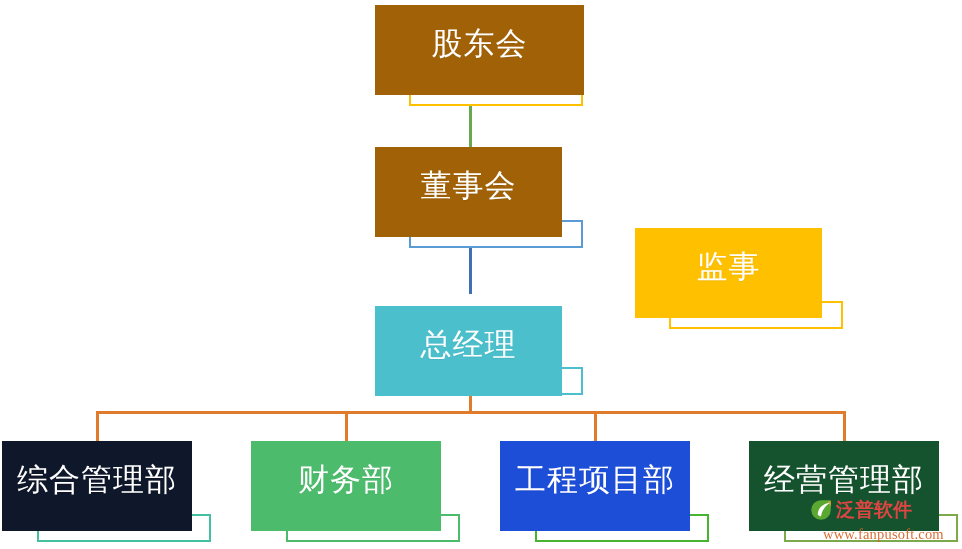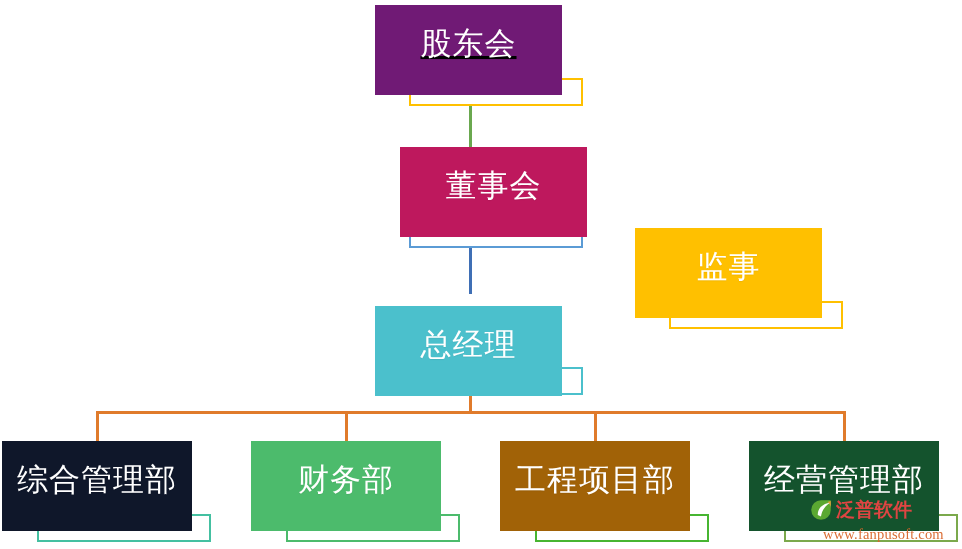--- a/index.html
+++ b/index.html
@@ -116,29 +116,29 @@
       <div class="conn conn-v" style="background: rgb(224, 123, 43); left: 96px; top: 411px; height: 31px;"></div>
       <div class="conn conn-v" style="background: rgb(224, 123, 43); left: 345px; top: 411px; height: 31px;"></div>
       <div class="conn conn-v" style="background: rgb(224, 123, 43); left: 594px; top: 411px; height: 31px;"></div>
       <div class="conn conn-v" style="background: rgb(224, 123, 43); left: 843px; top: 411px; height: 31px;"></div>
     </div>
   <div id="nodes-layer">
       <div class="node" style="left: 0px; top: 0px;">
         <div class="node-sub" style="left: 409px; top: 78px; width: 174px; height: 28px; border-color: rgb(255, 192, 0);">
           <div class="node-sub-fill" style="background: rgb(255, 250, 235);"></div>
         </div>
-        <div class="node-main" style="left: 375px; top: 5px; width: 187px; height: 90px; background: #701a75; text-decoration: underline;">
+        <div class="node-main" style="left: 375px; top: 5px; width: 209px; height: 90px; background: #a16207;">
           <span class="node-label">股东会</span>
         </div>
       </div>
       <div class="node" style="left: 0px; top: 0px;">
         <div class="node-sub" style="left: 409px; top: 220px; width: 174px; height: 28px; border-color: rgb(91, 155, 213);">
           <div class="node-sub-fill" style="background: rgb(234, 241, 250);"></div>
         </div>
-        <div class="node-main" style="left: 375px; top: 147px; width: 187px; height: 90px; background: #be185d; margin-left: 25px;">
+        <div class="node-main" style="left: 375px; top: 147px; width: 187px; height: 90px; background: #a16207;">
           <span class="node-label">董事会</span>
         </div>
       </div>
       <div class="node" style="left: 0px; top: 0px;">
         <div class="node-sub" style="left: 669px; top: 301px; width: 174px; height: 28px; border-color: rgb(255, 192, 0);">
           <div class="node-sub-fill" style="background: rgb(255, 250, 235);"></div>
         </div>
         <div class="node-main" style="left: 635px; top: 228px; width: 187px; height: 90px; background: rgb(255, 192, 0);">
           <span class="node-label">监事</span>
         </div>
@@ -164,21 +164,21 @@
           <div class="node-sub-fill" style="background: rgb(238, 248, 240);"></div>
         </div>
         <div class="node-main" style="left: 251px; top: 441px; width: 190px; height: 90px; background: rgb(76, 187, 108);">
           <span class="node-label">财务部</span>
         </div>
       </div>
       <div class="node" style="left: 0px; top: 0px;">
         <div class="node-sub" style="left: 535px; top: 514px; width: 174px; height: 28px; border-color: rgb(71, 181, 49);">
           <div class="node-sub-fill" style="background: rgb(238, 248, 236);"></div>
         </div>
-        <div class="node-main" style="left: 500px; top: 441px; width: 190px; height: 90px; background: #a16207;">
+        <div class="node-main" style="left: 500px; top: 441px; width: 190px; height: 90px; background: #1d4ed8;">
           <span class="node-label">工程项目部</span>
         </div>
       </div>
       <div class="node" style="left: 0px; top: 0px;">
         <div class="node-sub" style="left: 784px; top: 514px; width: 174px; height: 28px; border-color: rgb(123, 169, 76);">
           <div class="node-sub-fill" style="background: rgb(241, 246, 234);"></div>
         </div>
         <div class="node-main" style="left: 749px; top: 441px; width: 190px; height: 90px; background: #14532d;">
           <span class="node-label">经营管理部</span>
         </div>

